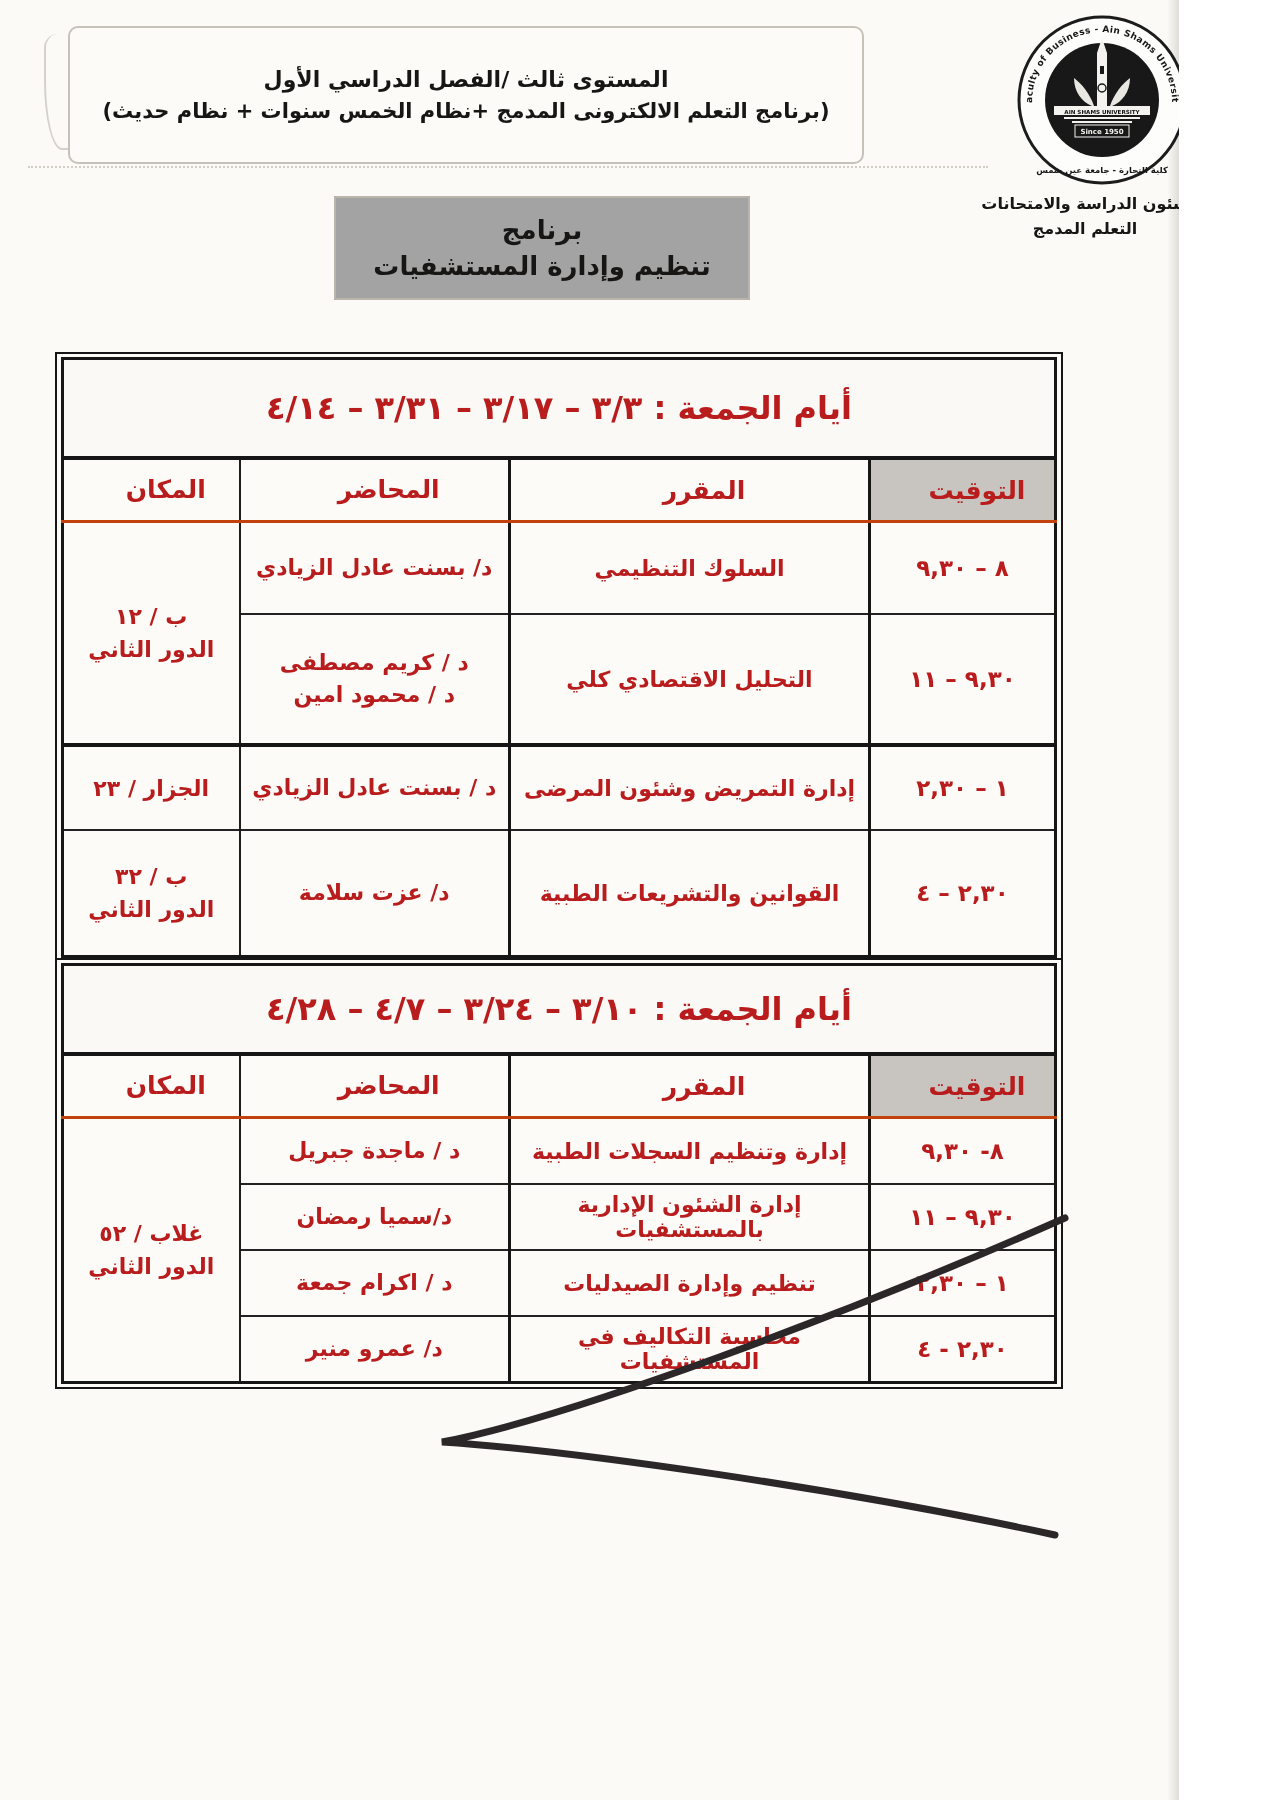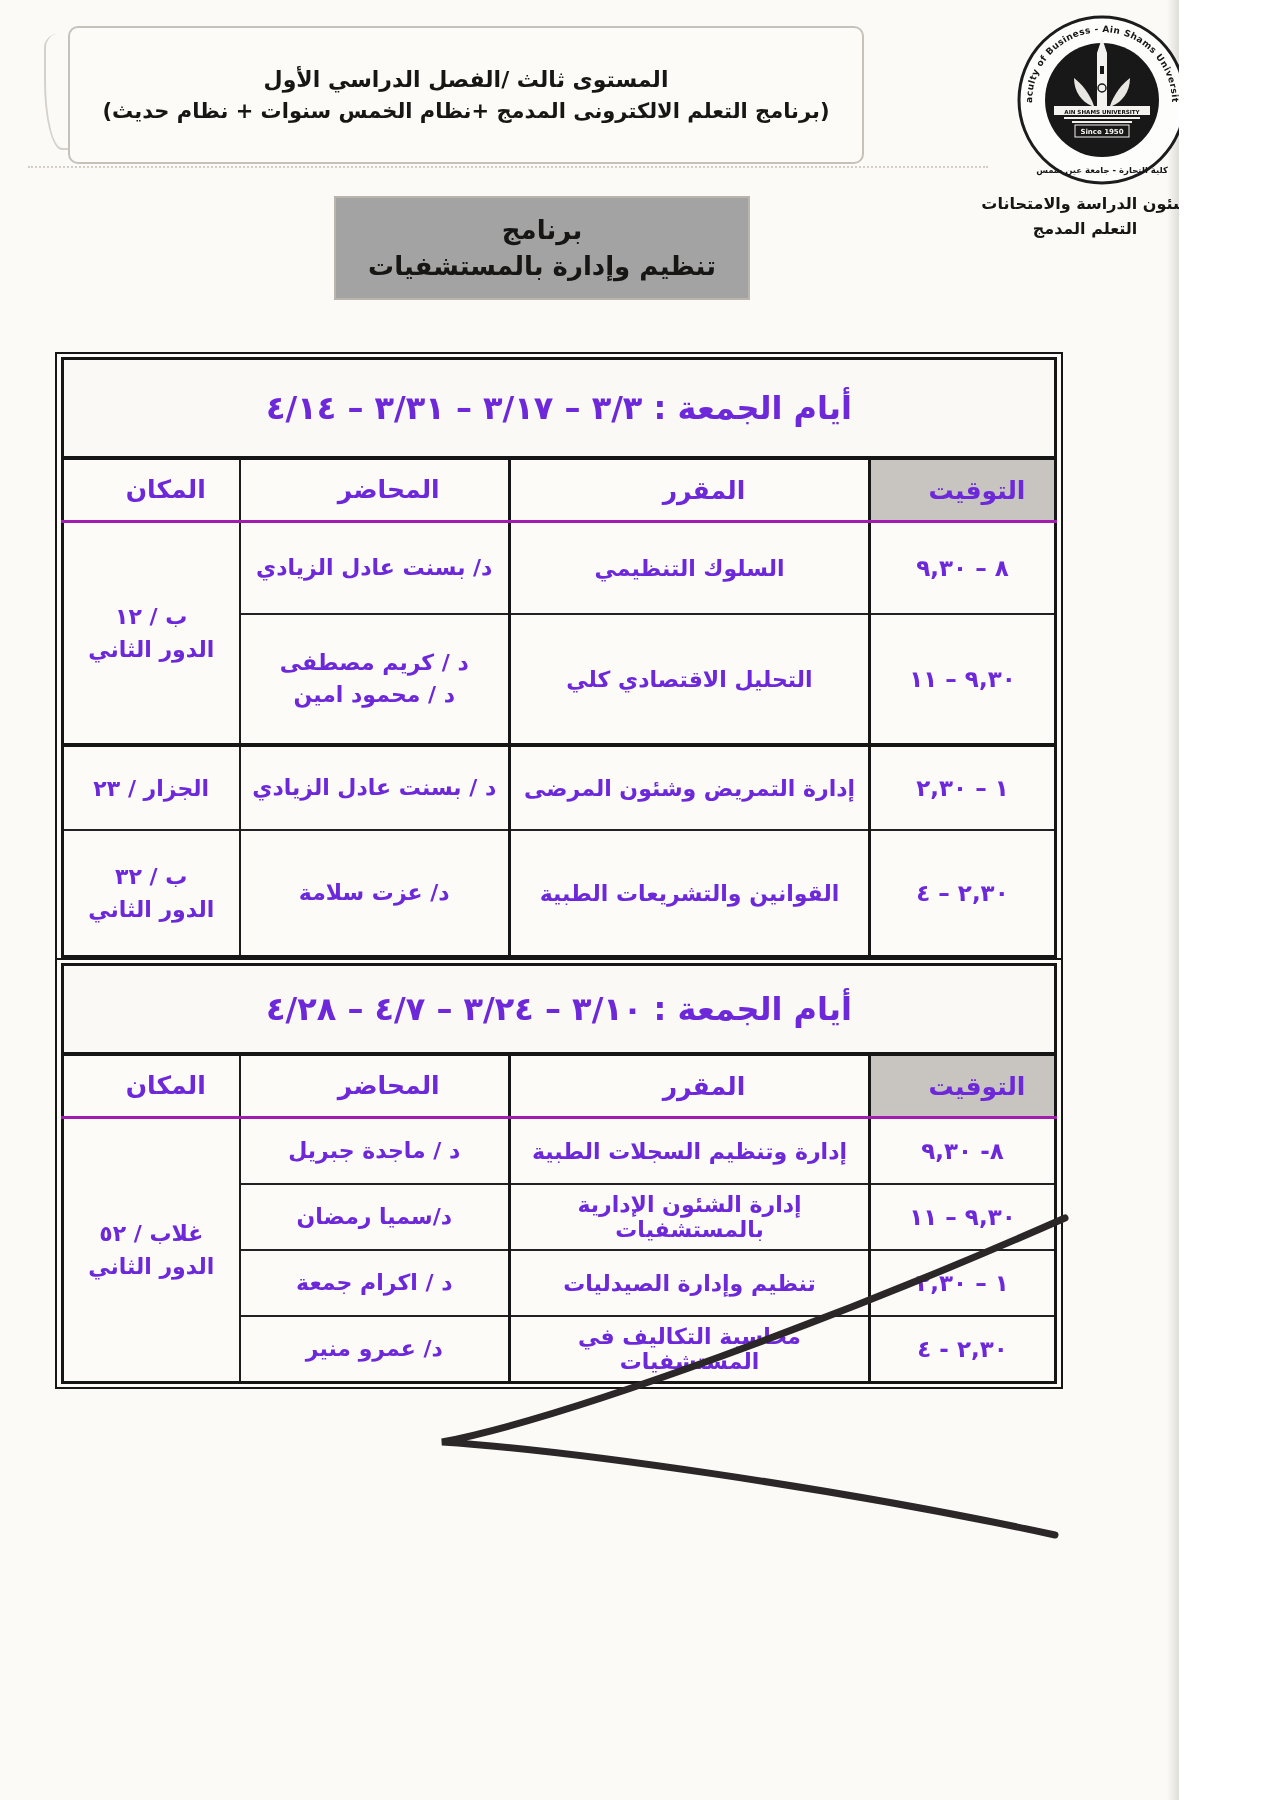--- a/index.html
+++ b/index.html
@@ -33,25 +33,25 @@
     border:2px solid #b9b5ad; background:#a3a3a3;
     display:flex; flex-direction:column; align-items:center; justify-content:center;
     font-weight:bold; font-size:26px; line-height:1.4;}
   
   .tbl-frame{position:absolute; left:55px; width:1008px;
     border:2px solid #161616; padding:3px 4px; background:#fcfbf8; box-sizing:border-box;}
   .tbl-frame.t1{top:352px;}
   .tbl-frame.t2{top:958px;}
   table.sched{width:100%; border-collapse:collapse; border:3px solid #161616; table-layout:fixed;}
   table.sched td{text-align:center; vertical-align:middle; font-weight:bold;
-    color:#6d28d9; padding:2px 6px; overflow:hidden;}
+    color:#b91c1c; padding:2px 6px; overflow:hidden;}
   tr.banner td{font-size:32px; letter-spacing:.5px; border-bottom:4px solid #161616; background:#faf9f5;}
   .t1 tr.banner td{height:92px;}
   .t2 tr.banner td{height:82px;margin-left:37px;}
-  tr.hdr td{font-size:25px; border-bottom:3px solid #a21caf; height:56px;padding-left:35px;}
+  tr.hdr td{font-size:25px; border-bottom:3px solid #c2410c; height:56px;padding-left:35px;}
   tr.hdr td.c-time{background:#c8c5c0;}
   td.c-time{border-left:3px solid #161616; font-size:23px; letter-spacing:1px; white-space:nowrap;}
   td.c-course{border-left:3px solid #161616; font-size:22px;}
   td.c-lect{border-left:2px solid #1d1d1d; font-size:22px; line-height:1.45;}
   td.c-place{font-size:22px; line-height:1.5;}
   tr.thin td{border-top:2px solid #222;}
   tr.thick td{border-top:4px solid #161616;}
   .t1 tr.r1 td{height:86px;}
   .t1 tr.r2 td{height:124px;}
   .t1 tr.r3 td{height:78px;}
@@ -97,21 +97,21 @@
     </svg>
   </div>
 
   <div class="dept">
     <div>شئون الدراسة والامتحانات</div>
     <div>التعلم المدمج</div>
   </div>
 
   <div class="title-box">
     <div>برنامج</div>
-    <div>تنظيم وإدارة بالمستشفيات</div>
+    <div>تنظيم وإدارة المستشفيات</div>
   </div>
 
   <div class="tbl-frame t1">
     <table class="sched" dir="rtl">
       <colgroup>
           <col style="width:186px">
           <col style="width:360px">
           <col style="width:270px">
           <col>
         </colgroup>

